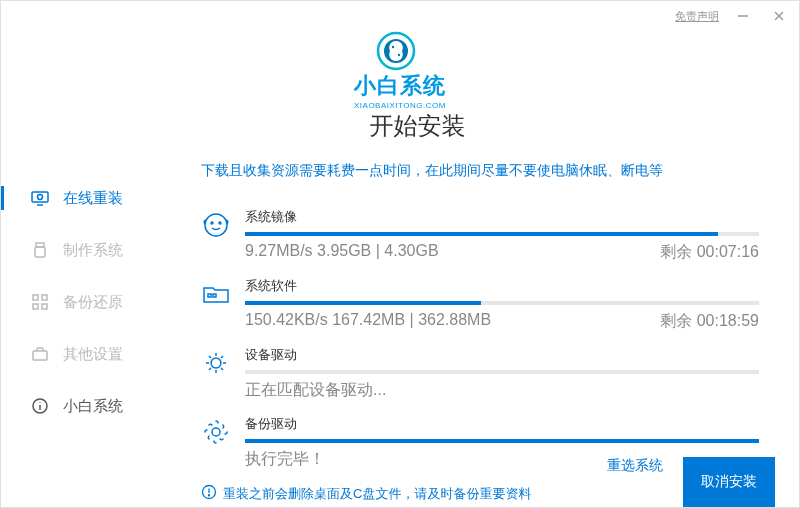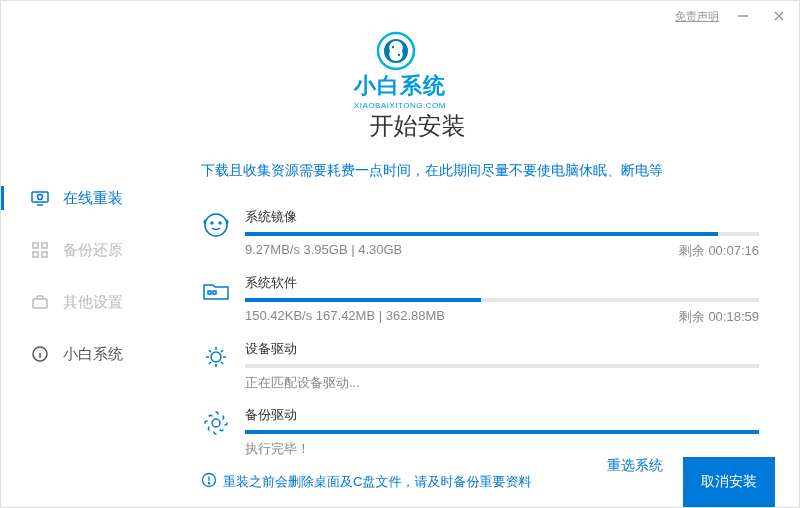--- a/index.html
+++ b/index.html
@@ -21,21 +21,21 @@
 .nav-item.dark { color: #555; }
 .nav-icon { width: 18px; height: 18px; display: flex; align-items: center; justify-content: center; }
 .content { flex: 1; padding: 10px 40px 0 25px; }
 .tip { color: #0078d7; font-size: 14px; margin-bottom: 28px; }
 .task { display: flex; margin-bottom: 14px; }
 .task-icon { width: 30px; height: 30px; margin-right: 14px; margin-top: 2px; flex-shrink: 0; }
 .task-body { flex: 1; }
 .task-title { font-size: 13px; color: #333; margin-bottom: 6px; }
 .progress { height: 4px; background: #e6e6e6; position: relative; margin-bottom: 6px; }
 .progress-fill { height: 100%; background: #0078d7; }
-.task-meta { display: flex; justify-content: space-between; font-size: 13px; color: #888; }
+.task-meta { display: flex; justify-content: space-between; font-size: 16px; color: #888; }
 .warning { display: flex; align-items: center; gap: 6px; color: #0078d7; font-size: 13px; margin-top: 8px; }
 .footer { position: absolute; bottom: 0; left: 0; right: 0; height: 50px; display: flex; justify-content: flex-end; padding-right: 24px; gap: 20px; }
 .btn-text { color: #0078d7; font-size: 14px; cursor: pointer; }
 .btn-primary { background: #0078d7; color: #fff; padding: 8px 18px; font-size: 14px; cursor: pointer; border: none; }
 </style>
 </head>
 <body>
 
 <div class="titlebar">
   <span class="titlebar-link">免责声明</span>
@@ -77,20 +77,29 @@
             <rect x="1" y="3" width="16" height="10" rx="1"></rect>
             <line x1="6" y1="16" x2="12" y2="16"></line>
             <circle cx="9" cy="8" r="2.5"></circle>
           </svg>
         </span>
       <span>在线重装</span>
     </div>
     <div class="nav-item">
       <span class="nav-icon">
           <svg width="18" height="18" viewBox="0 0 18 18" fill="none" stroke="#bbb" stroke-width="1.5">
+            <rect x="5" y="2" width="8" height="4"></rect>
+            <rect x="4" y="6" width="10" height="10" rx="1"></rect>
+          </svg>
+        </span>
+      <span>制作系统</span>
+    </div>
+    <div class="nav-item">
+      <span class="nav-icon">
+          <svg width="18" height="18" viewBox="0 0 18 18" fill="none" stroke="#bbb" stroke-width="1.5">
             <rect x="2" y="2" width="5" height="5"></rect>
             <rect x="11" y="2" width="5" height="5"></rect>
             <rect x="2" y="11" width="5" height="5"></rect>
             <rect x="11" y="11" width="5" height="5"></rect>
           </svg>
         </span>
       <span>备份还原</span>
     </div>
     <div class="nav-item">
       <span class="nav-icon">

